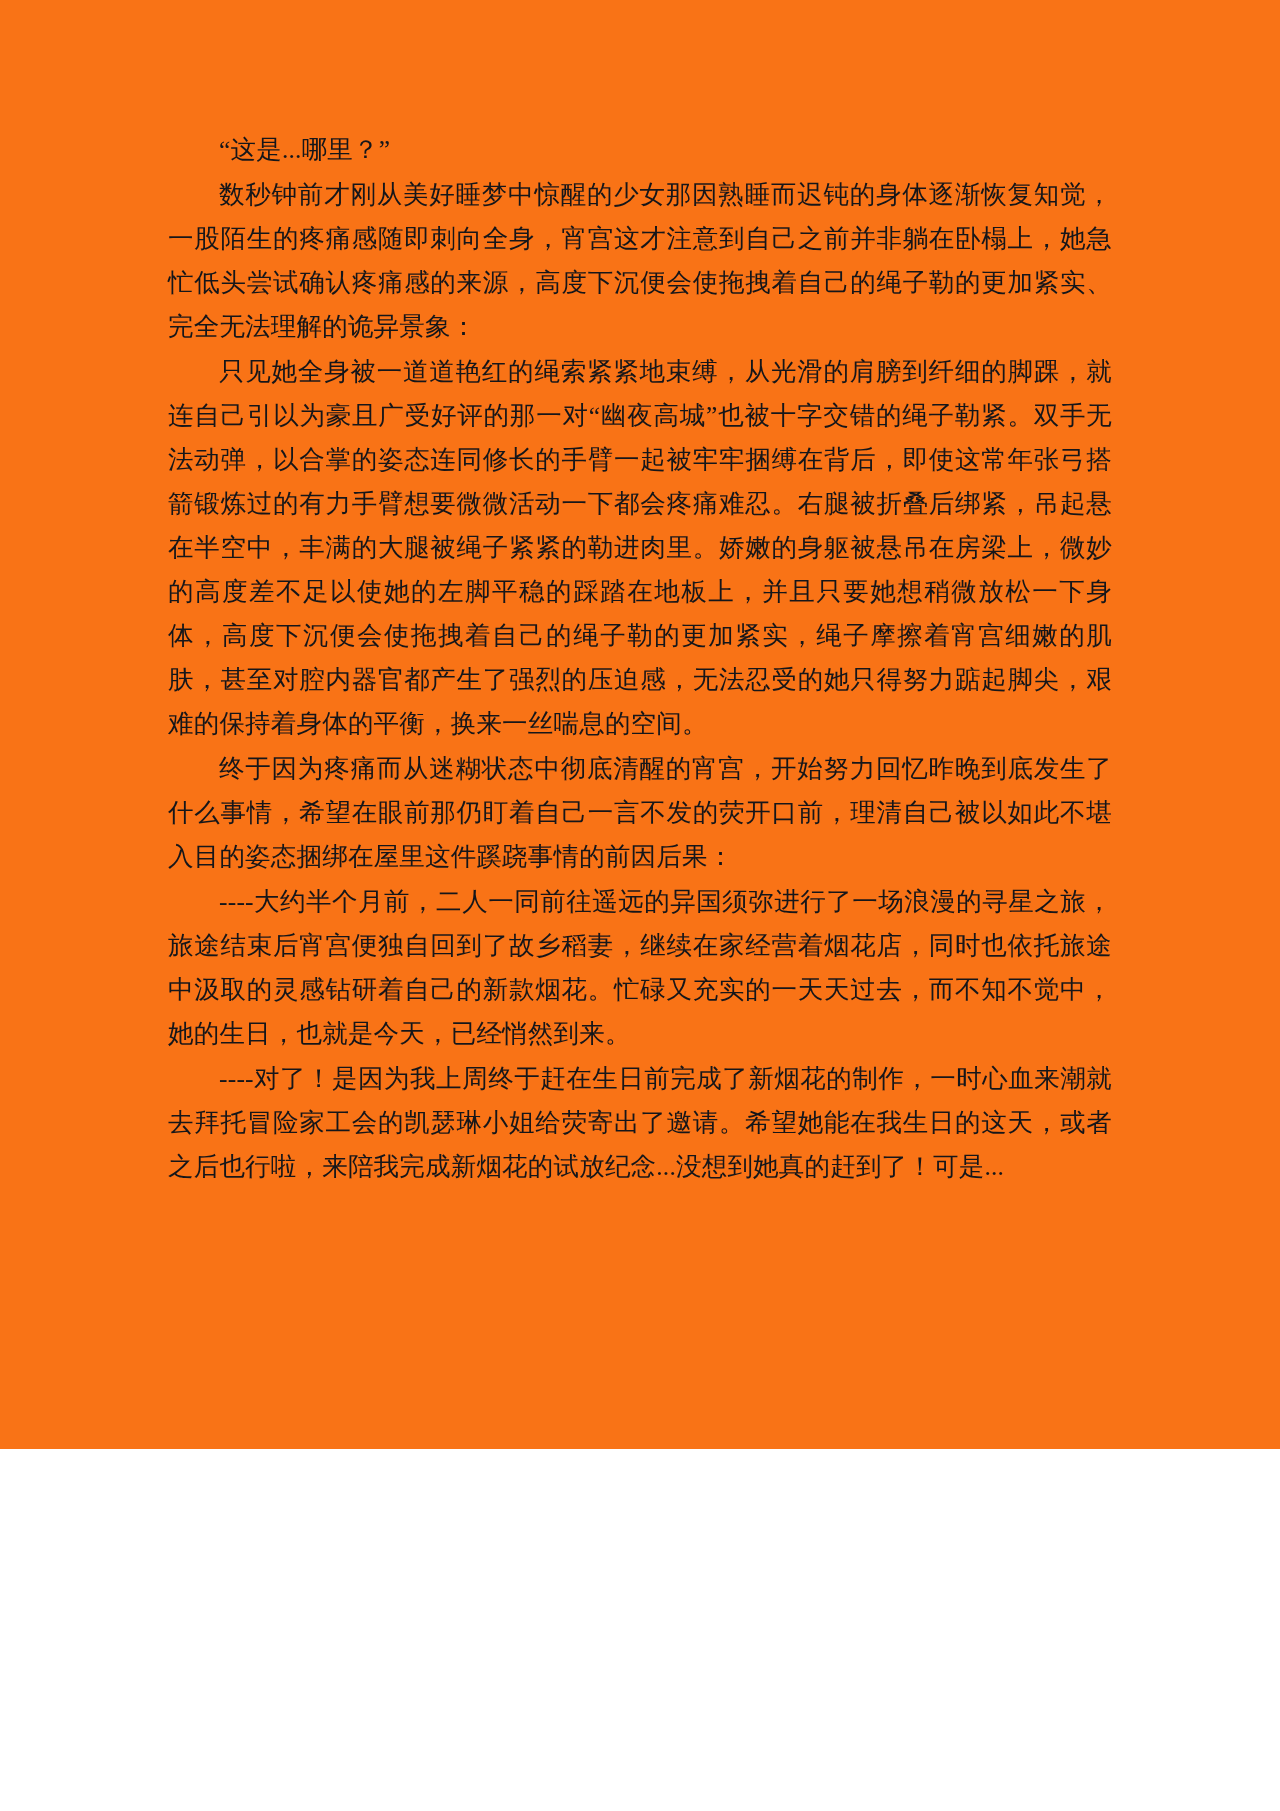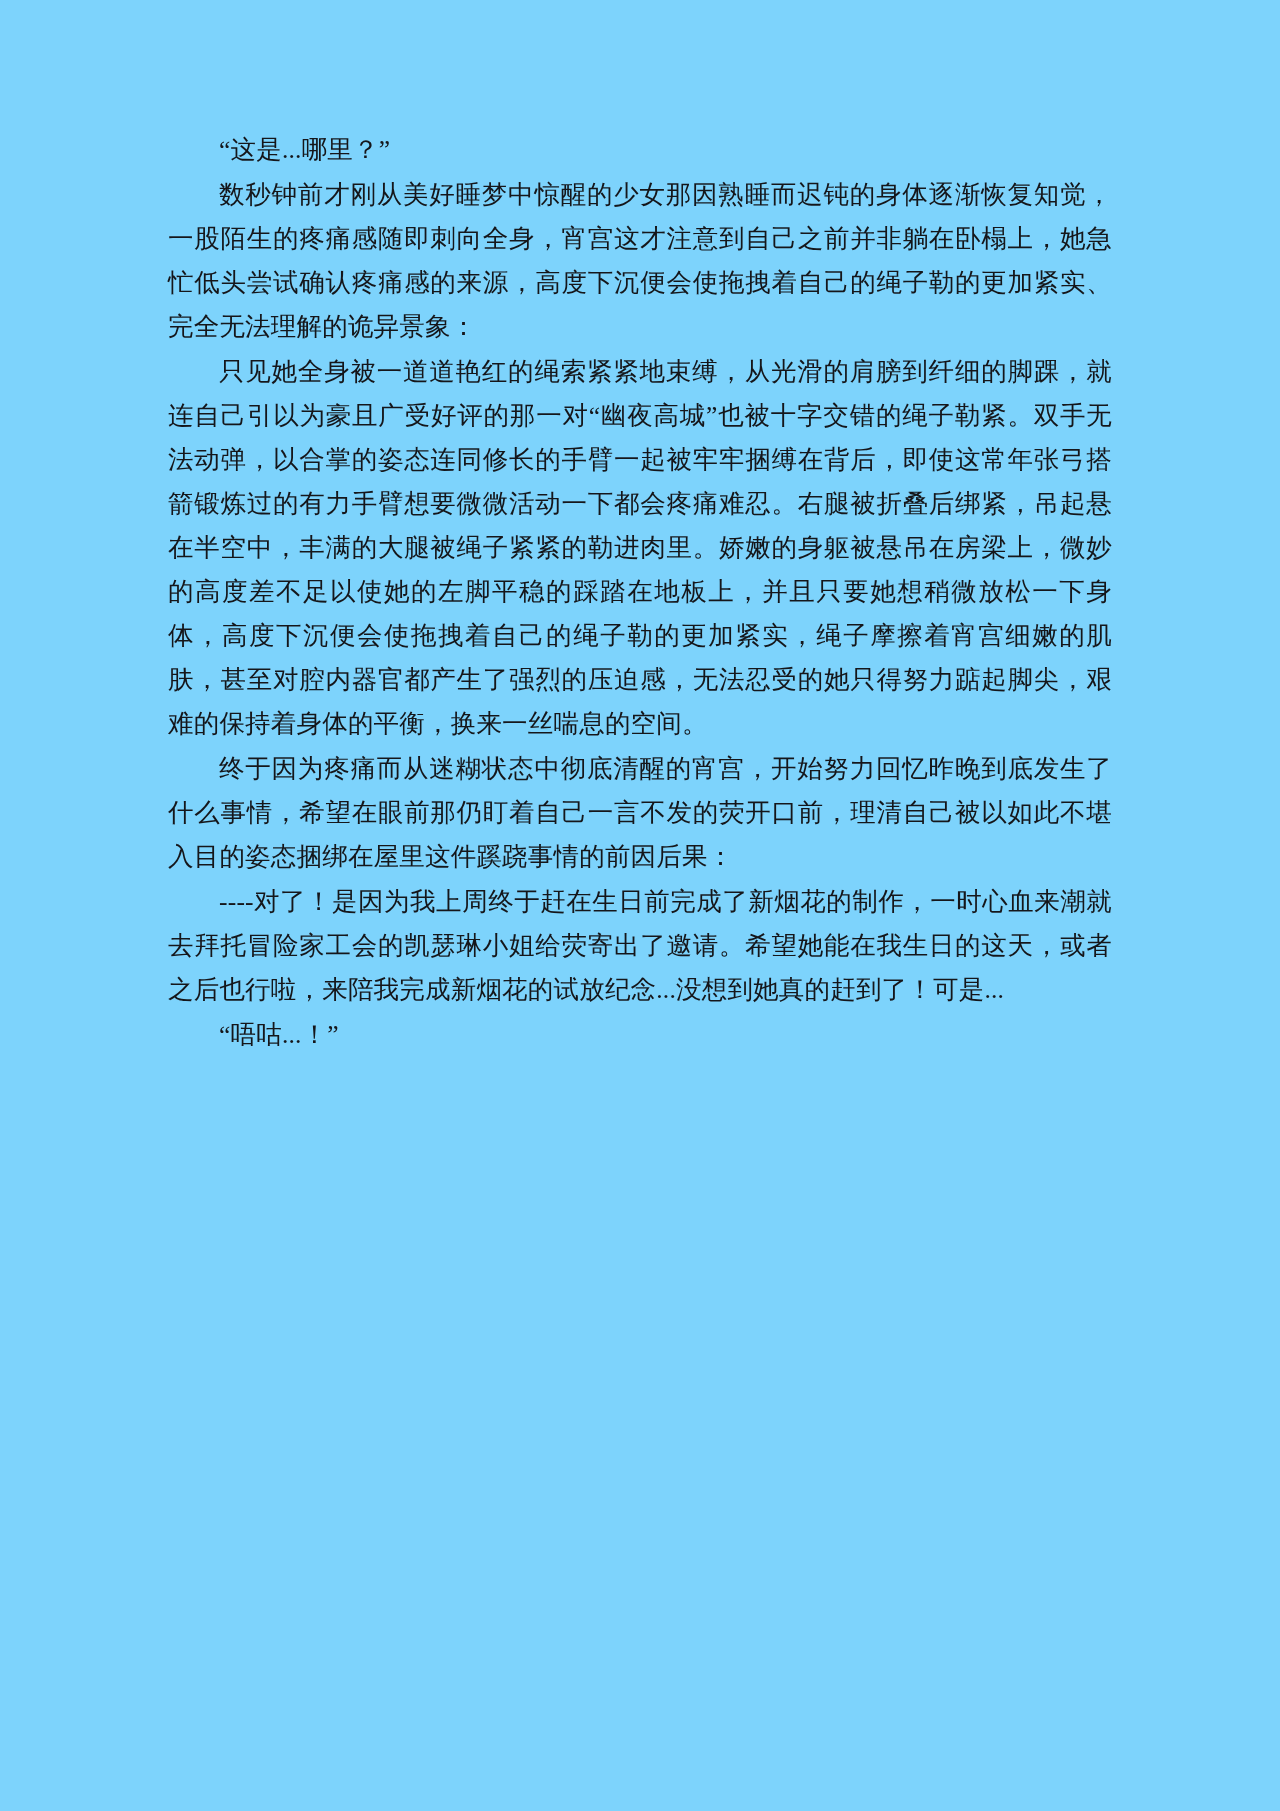--- a/index.html
+++ b/index.html
@@ -9,22 +9,22 @@
   }
   body {
     width: 1280px;
     height: 1811px;
     font-family: "Liberation Serif", "DejaVu Serif", serif;
     color: #1a1a1a;
   }
   .page {
     position: relative;
     width: 1280px;
-    height: 1811px;
-    background: #7dd3fc;
+    height: 1449px;
+    background: #f97316;
     box-sizing: border-box;
     overflow: hidden;
   }
   .content {
     position: absolute;
     left: 168px;
     top: 128px;
     width: 944px;
   }
   .para {
@@ -41,16 +41,16 @@
 </style>
 </head>
 <body>
 
 <div class="page">
   <div class="content">
     <p class="para">“这是...哪里？”</p>
     <p class="para">数秒钟前才刚从美好睡梦中惊醒的少女那因熟睡而迟钝的身体逐渐恢复知觉，一股陌生的疼痛感随即刺向全身，宵宫这才注意到自己之前并非躺在卧榻上，她急忙低头尝试确认疼痛感的来源，高度下沉便会使拖拽着自己的绳子勒的更加紧实、完全无法理解的诡异景象：</p>
     <p class="para">只见她全身被一道道艳红的绳索紧紧地束缚，从光滑的肩膀到纤细的脚踝，就连自己引以为豪且广受好评的那一对“幽夜高城”也被十字交错的绳子勒紧。双手无法动弹，以合掌的姿态连同修长的手臂一起被牢牢捆缚在背后，即使这常年张弓搭箭锻炼过的有力手臂想要微微活动一下都会疼痛难忍。右腿被折叠后绑紧，吊起悬在半空中，丰满的大腿被绳子紧紧的勒进肉里。娇嫩的身躯被悬吊在房梁上，微妙的高度差不足以使她的左脚平稳的踩踏在地板上，并且只要她想稍微放松一下身体，高度下沉便会使拖拽着自己的绳子勒的更加紧实，绳子摩擦着宵宫细嫩的肌肤，甚至对腔内器官都产生了强烈的压迫感，无法忍受的她只得努力踮起脚尖，艰难的保持着身体的平衡，换来一丝喘息的空间。</p>
     <p class="para">终于因为疼痛而从迷糊状态中彻底清醒的宵宫，开始努力回忆昨晚到底发生了什么事情，希望在眼前那仍盯着自己一言不发的荧开口前，理清自己被以如此不堪入目的姿态捆绑在屋里这件蹊跷事情的前因后果：</p>
+    <p class="para">----大约半个月前，二人一同前往遥远的异国须弥进行了一场浪漫的寻星之旅，旅途结束后宵宫便独自回到了故乡稻妻，继续在家经营着烟花店，同时也依托旅途中汲取的灵感钻研着自己的新款烟花。忙碌又充实的一天天过去，而不知不觉中，她的生日，也就是今天，已经悄然到来。</p>
     <p class="para">----对了！是因为我上周终于赶在生日前完成了新烟花的制作，一时心血来潮就去拜托冒险家工会的凯瑟琳小姐给荧寄出了邀请。希望她能在我生日的这天，或者之后也行啦，来陪我完成新烟花的试放纪念...没想到她真的赶到了！可是...</p>
-    <p class="para">“唔咕...！”</p>
   </div>
 </div>
 
 </body></html>

